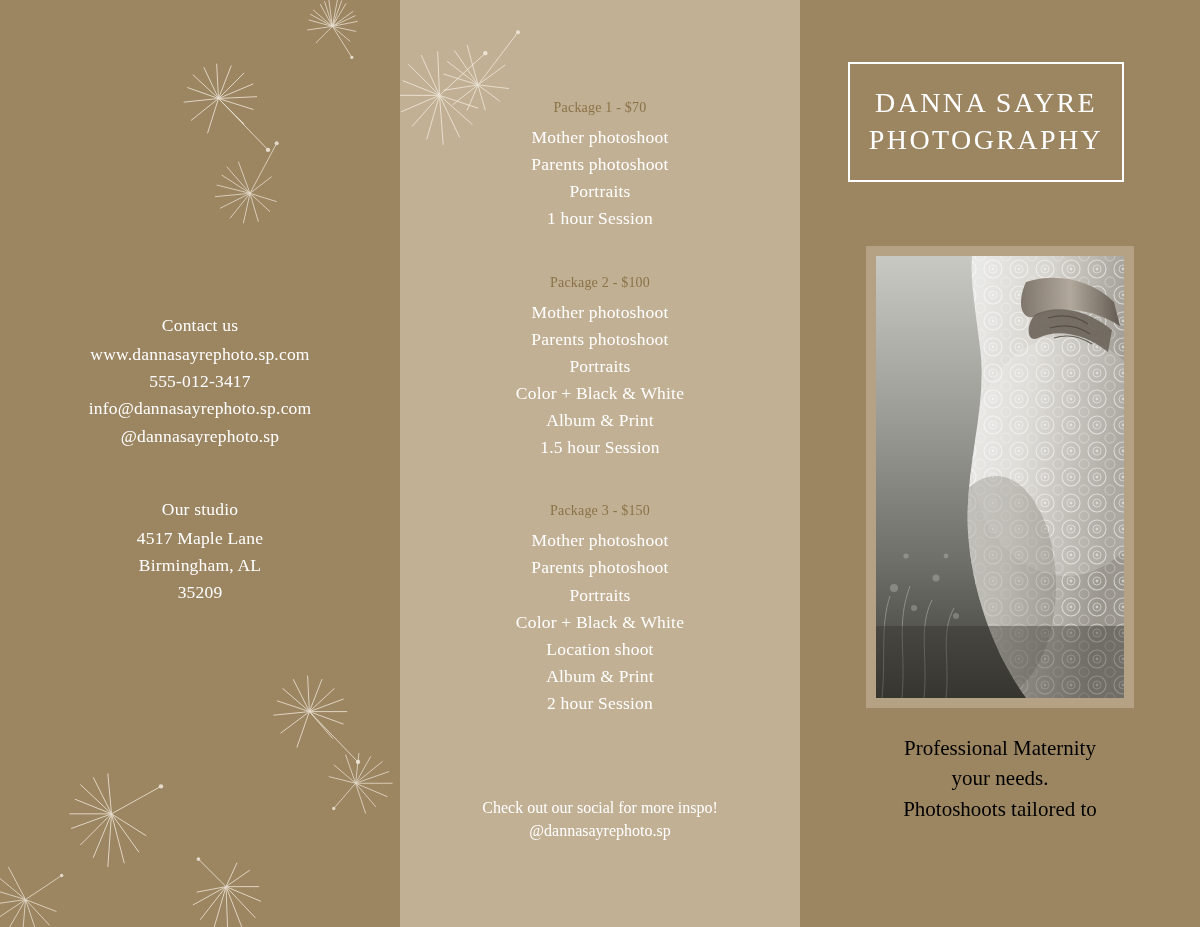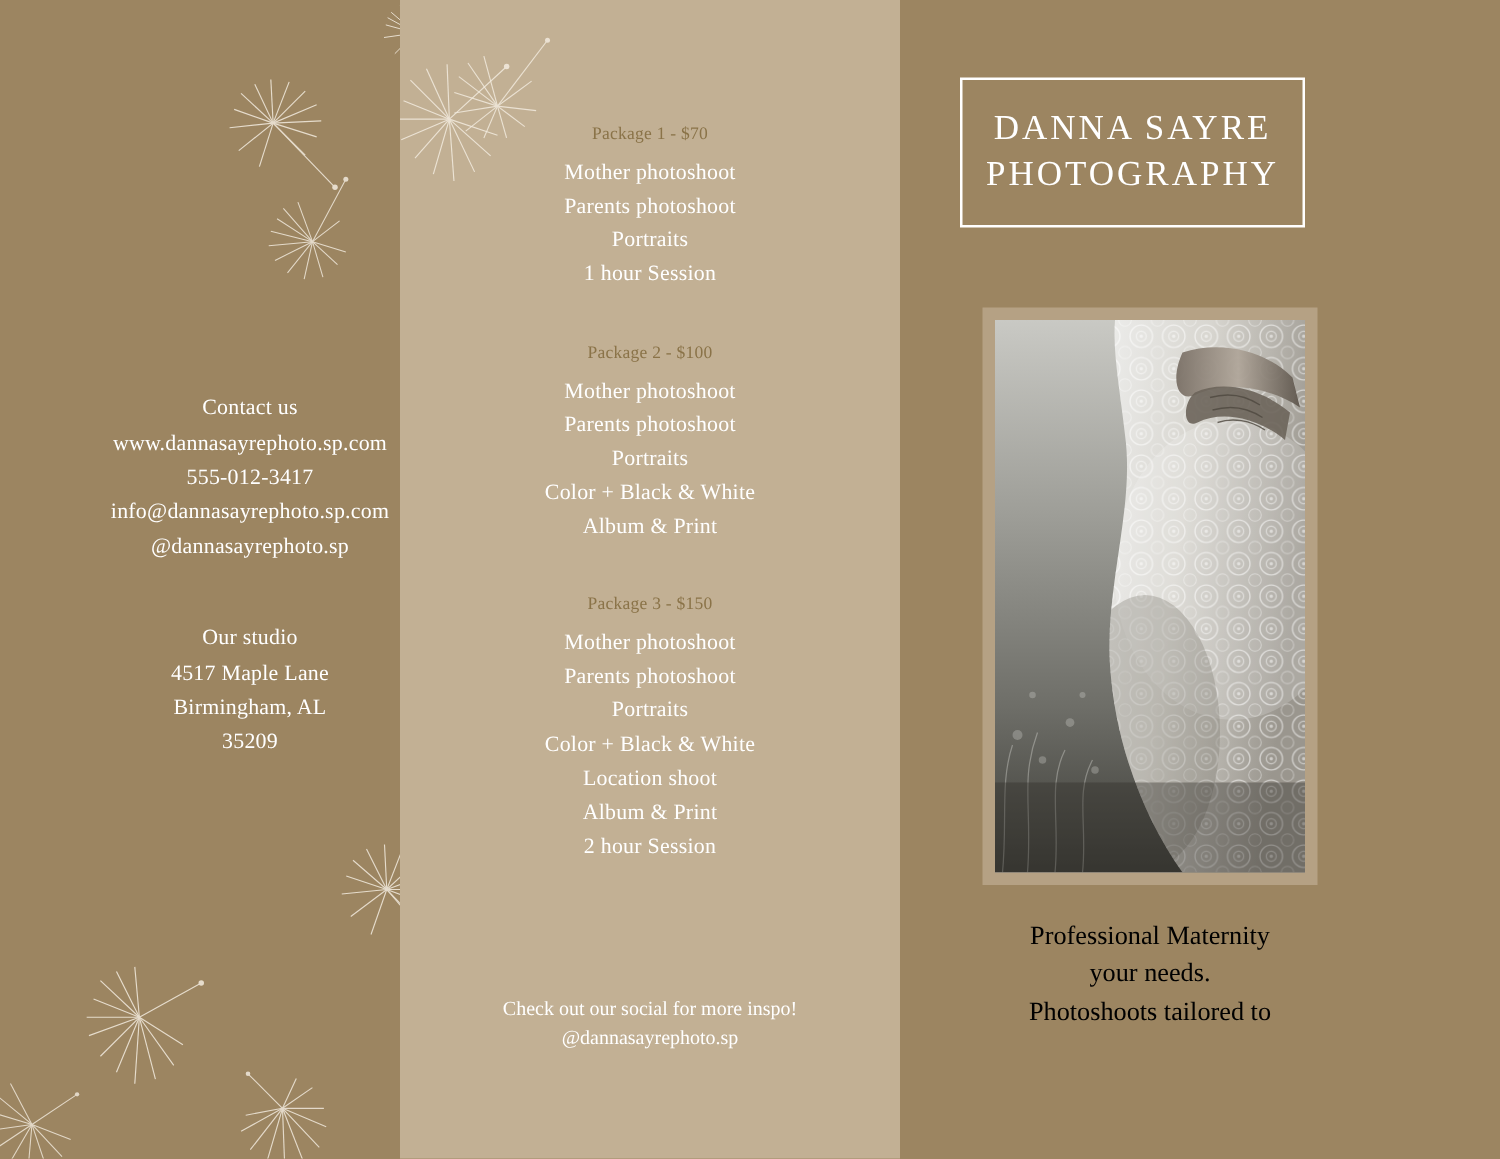--- a/index.html
+++ b/index.html
@@ -21,21 +21,21 @@
   }
 
   
   .panel {
     position: relative;
     height: 927px;
     box-sizing: border-box;
     overflow: hidden;
   }
   .panel-left {
-    width: 320px;
+    width: 400px;
     background: #9c8561;
   }
   .panel-middle {
     width: 400px;
     background: #c2b094;
   }
   .panel-right {
     width: 400px;
     background: #9c8561;
   }
@@ -426,20 +426,21 @@
         <span class="package-item">1 hour Session</span>
       </div>
 
       <div class="package">
         <div class="package-title">Package 2 - $100</div>
         <span class="package-item">Mother photoshoot</span>
         <span class="package-item">Parents photoshoot</span>
         <span class="package-item">Portraits</span>
         <span class="package-item">Color + Black &amp; White</span>
         <span class="package-item">Album &amp; Print</span>
+        <span class="package-item">1.5 hour Session</span>
       </div>
 
       <div class="package">
         <div class="package-title">Package 3 - $150</div>
         <span class="package-item">Mother photoshoot</span>
         <span class="package-item">Parents photoshoot</span>
         <span class="package-item">Portraits</span>
         <span class="package-item">Color + Black &amp; White</span>
         <span class="package-item">Location shoot</span>
         <span class="package-item">Album &amp; Print</span>

